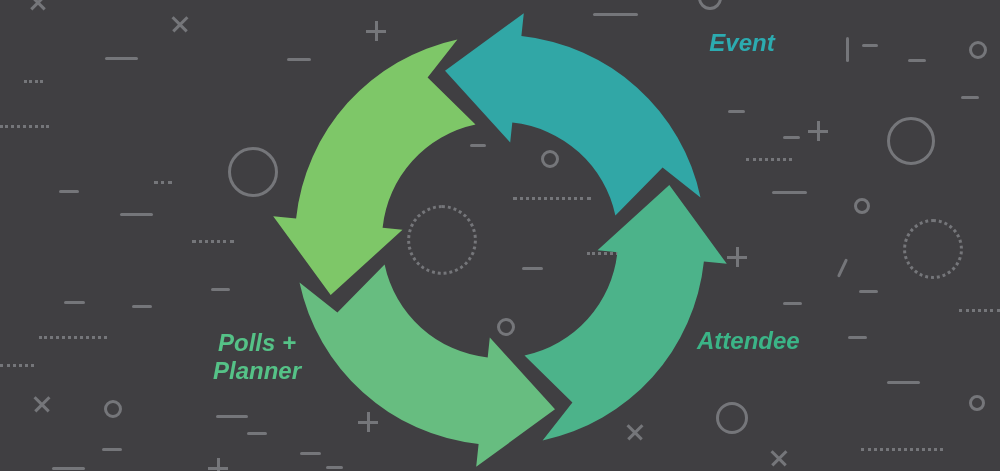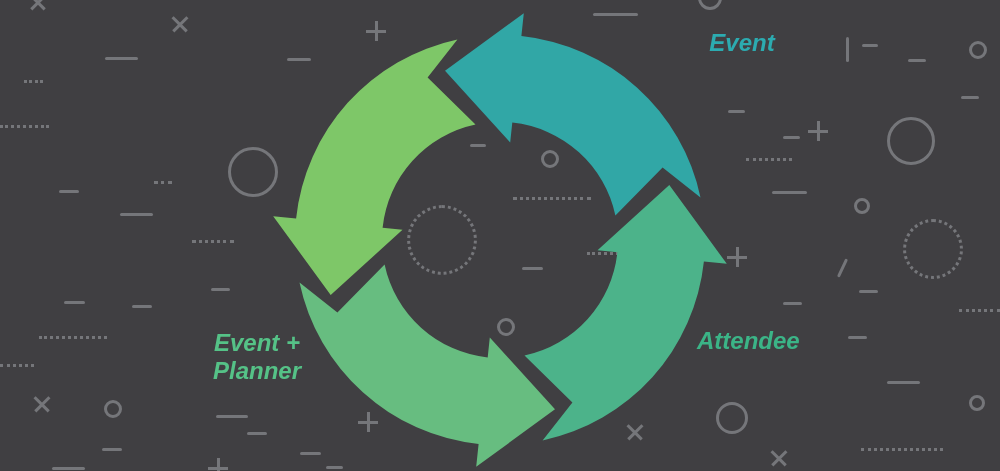--- a/index.html
+++ b/index.html
@@ -89,19 +89,19 @@
       <path d="M 700.5 197.4 A 205 205 0 0 0 521.4 36.1 L 523.8 13.2 L 445.0 70.7 L 510.2 142.5 L 512.3 122.6 A 118 118 0 0 1 615.4 215.5 L 662.6 167.6 Z" fill="#31a7a6"></path>
       <path d="M 457.4 39.5 A 205 205 0 0 0 296.1 218.6 L 273.2 216.2 L 330.7 295.0 L 402.5 229.8 L 382.6 227.7 A 118 118 0 0 1 475.5 124.6 L 427.6 77.4 Z" fill="#7ec768"></path>
       <path d="M 299.5 282.6 A 205 205 0 0 0 478.6 443.9 L 476.2 466.8 L 555.0 409.3 L 489.8 337.5 L 487.7 357.4 A 118 118 0 0 1 384.6 264.5 L 337.4 312.4 Z" fill="#67bd80"></path>
       <path d="M 542.6 440.5 A 205 205 0 0 0 703.9 261.4 L 726.8 263.8 L 669.3 185.0 L 597.5 250.2 L 617.4 252.3 A 118 118 0 0 1 524.5 355.4 L 572.4 402.6 Z" fill="#4cb38a"></path>
     </svg>
 
   <div class="label" style="color: rgb(44, 171, 176); top: 29px; left: 742px; transform: translateX(-50%); text-align: center;">
     <div>Event</div>
   </div>
   <div class="label" style="color: rgb(85, 194, 135); top: 329px; left: 257px; transform: translateX(-50%); text-align: center;">
-    <div>Event +</div>
+    <div>Polls +</div>
     <div>Planner</div>
   </div>
   <div class="label" style="color: rgb(59, 180, 135); top: 327px; left: 697px;">
     <div>Attendee</div>
   </div>
 </div>
 
 </body></html>

